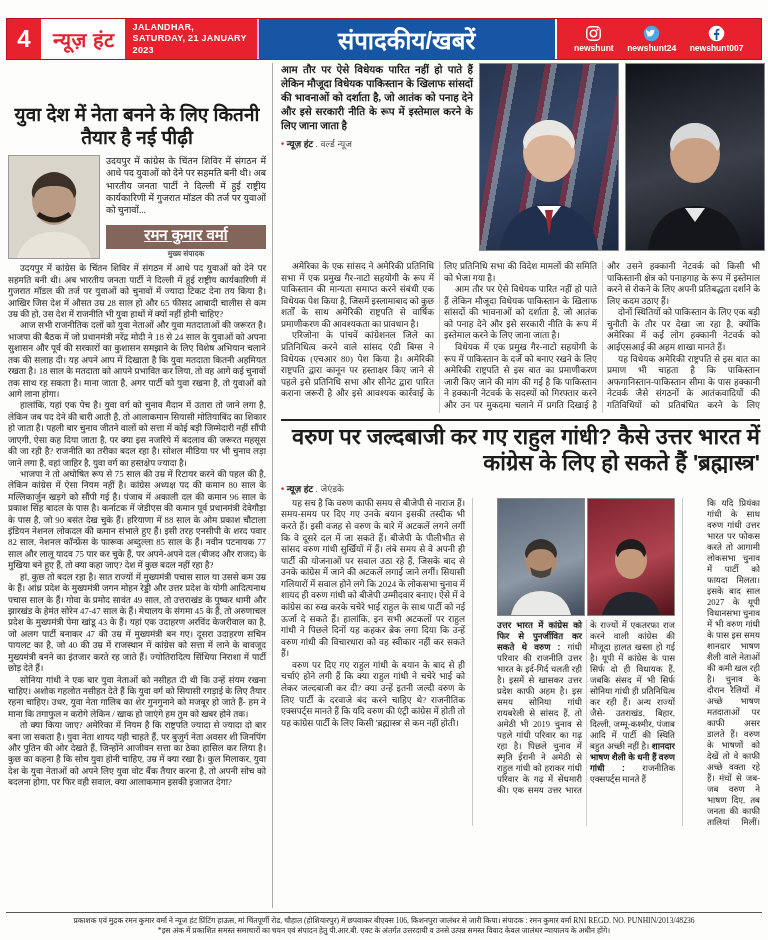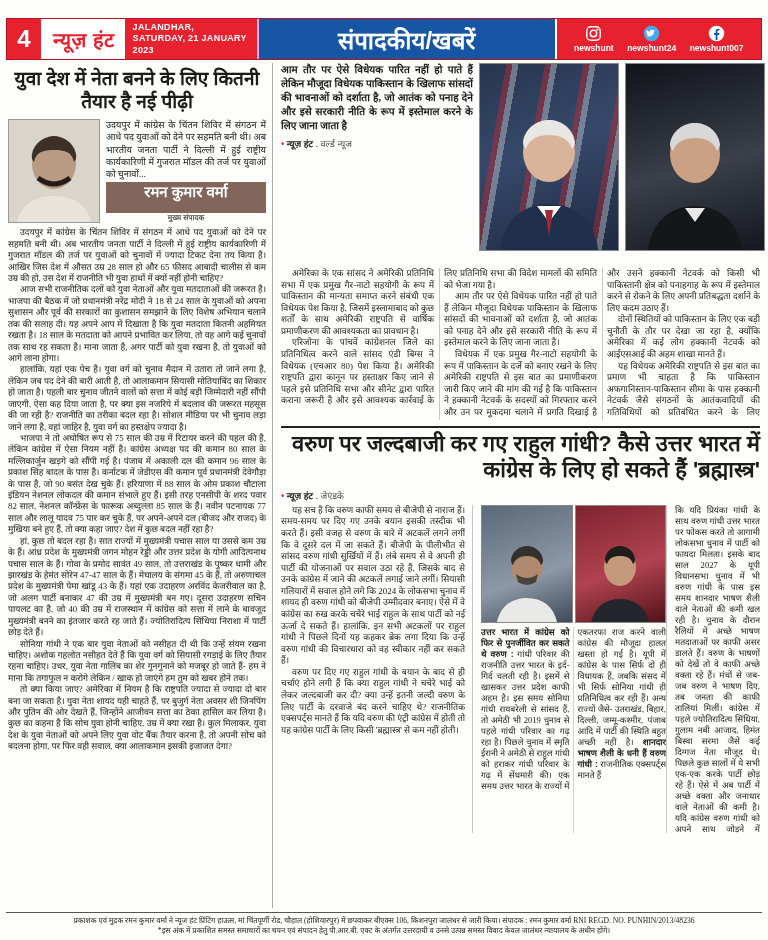--- a/index.html
+++ b/index.html
@@ -21,58 +21,58 @@
   .hdr .date{color:#fff;display:flex;align-items:center;padding:0 8px;width:132px;
     font:bold 9px/1.25 "Liberation Sans",sans-serif;letter-spacing:.3px;}
   .hdr .sect{background:var(--blue);color:#fff;display:flex;align-items:center;justify-content:center;
     width:300px;font:bold 24px "Liberation Sans",sans-serif;border-left:2px solid #f0abfc;border-right:2px solid #fff;}
   .hdr .social{flex:1;display:flex;align-items:center;justify-content:space-evenly;padding:2px 4px;}
   .soc{display:flex;flex-direction:column;align-items:center;gap:1px;color:#fff;
     font:bold 8.5px "Liberation Sans",sans-serif;cursor:pointer;}
   .soc svg{width:17px;height:17px;display:block;}
   
   .main{flex:1;display:flex;margin-top:3px;min-height:0;}
-  .colL{width:266px;padding:2px 6px 0 2px;}
+  .colL{width:266px;padding:2px 6px 0 2px;margin-top:36px;}
   .colR{flex:1;border-left:1px solid #aaa;padding:0 2px 0 8px;min-width:0;}
   
   .h1L{font:bold 19px/1.22 "Liberation Sans",sans-serif;text-align:center;margin:2px 0 6px;}
   .introRow{display:flex;gap:6px;}
   .authPhoto{width:92px;height:104px;flex:none;background:#d9d5cb;border:1px solid #999;position:relative;overflow:hidden;}
   .introRight{flex:1;display:flex;flex-direction:column;}
   .standL{font:9.3px/1.3 "Liberation Serif",serif;text-align:justify;}
   .authorBar{margin-top:auto;background:var(--authorbar);color:#fff;text-align:center;
-    font:bold 15px/20px "Liberation Sans",sans-serif;height:31px;}
+    font:bold 15px/20px "Liberation Sans",sans-serif;height:24px;text-decoration:underline;}
   .authTitle{text-align:center;font:bold 7.5px/10px "Liberation Sans",sans-serif;color:#555;}
   .bodyL{margin-top:4px;font:8.8px/1.3 "Liberation Serif",serif;text-align:justify;}
   .bodyL p{text-indent:12px;}
   
   .h1A{font:bold 22px/1.2 "Liberation Sans",sans-serif;text-align:center;margin:1px 0 5px;}
   .rowA{display:flex;gap:6px;}
   .introA{width:192px;flex:none;display:flex;flex-direction:column;}
   .standA{font:bold 10.3px/1.35 "Liberation Serif",serif;text-align:justify;}
   .byline{margin:5px 0 3px;font:9px "Liberation Sans",sans-serif;}
   .byline .dot{color:var(--red);font-weight:bold;}
   .byline .brand{font-weight:bold;}
   .byline .src{color:#444;}
   .photo{position:relative;overflow:hidden;border:1px solid #888;flex:none;}
   .ph-biden{width:140px;height:188px;background:linear-gradient(160deg,#27364f 0%,#37496b 45%,#1d2940 100%);}
   .ph-biden .flag{position:absolute;inset:0;background:repeating-linear-gradient(100deg,transparent 0 26px,rgba(190,40,50,.45) 26px 32px,rgba(240,240,240,.35) 32px 38px);}
   .ph-shehbaz{width:140px;height:188px;background:linear-gradient(165deg,#10131a 0%,#3a3f49 55%,#14171e 100%);}
   .sil{position:absolute;bottom:-6px;left:50%;transform:translateX(-50%);}
-  .bodyA{margin-top:17px;column-count:3;column-gap:10px;column-rule:1px solid #c7c7c7;
+  .bodyA{margin-top:10px;column-count:3;column-gap:10px;column-rule:1px solid #c7c7c7;
     font:8.9px/1.3 "Liberation Serif",serif;text-align:justify;height:152px;overflow:hidden;}
   .bodyA p{text-indent:11px;}
   
   .artB{border-top:2px solid #222;margin-top:6px;padding-top:3px;}
   .h1B{font:bold 22px/1.2 "Liberation Sans",sans-serif;margin:0 0 2px;text-align:right;}
-  .rowB{display:flex;gap:8px;margin-top:2px;height:328px;overflow:hidden;}
+  .rowB{display:flex;gap:24px;margin-top:2px;height:328px;overflow:hidden;}
   .colB1{width:192px;flex:none;font:8.9px/1.3 "Liberation Serif",serif;text-align:justify;
     border-right:1px solid #c7c7c7;padding-right:7px;}
   .colB1 p{text-indent:11px;}
-  .colB2{width:186px;flex:none;display:flex;flex-direction:column;border-right:1px solid #c7c7c7;}
+  .colB2{width:186px;flex:none;display:flex;flex-direction:column;border-right:1px solid #c7c7c7;padding-right:7px;}
   .ph-rv{width:100%;height:118px;display:flex;gap:2px;}
   .ph-rahul{flex:1;background:linear-gradient(160deg,#5b6878 0%,#8d99a6 60%,#3f4a58 100%);}
   .ph-varun{flex:1;background:linear-gradient(160deg,#7e2430 0%,#b0434f 55%,#521219 100%);}
   .txtB2{margin-top:4px;font:8.6px/1.28 "Liberation Serif",serif;text-align:justify;column-count:2;column-gap:8px;column-rule:1px solid #d2d2d2;flex:1;overflow:hidden;}
   .subhead{font-weight:bold;font-family:"Liberation Sans",sans-serif;}
   .colB3{flex:1;font:8.6px/1.28 "Liberation Serif",serif;text-align:justify;overflow:hidden;min-width:0;}
   
   .foot{border-top:1px solid #555;margin-top:4px;padding:3px 4px 0;text-align:center;
     font:7.6px/1.35 "Liberation Serif",serif;color:#222;}
 </style>

